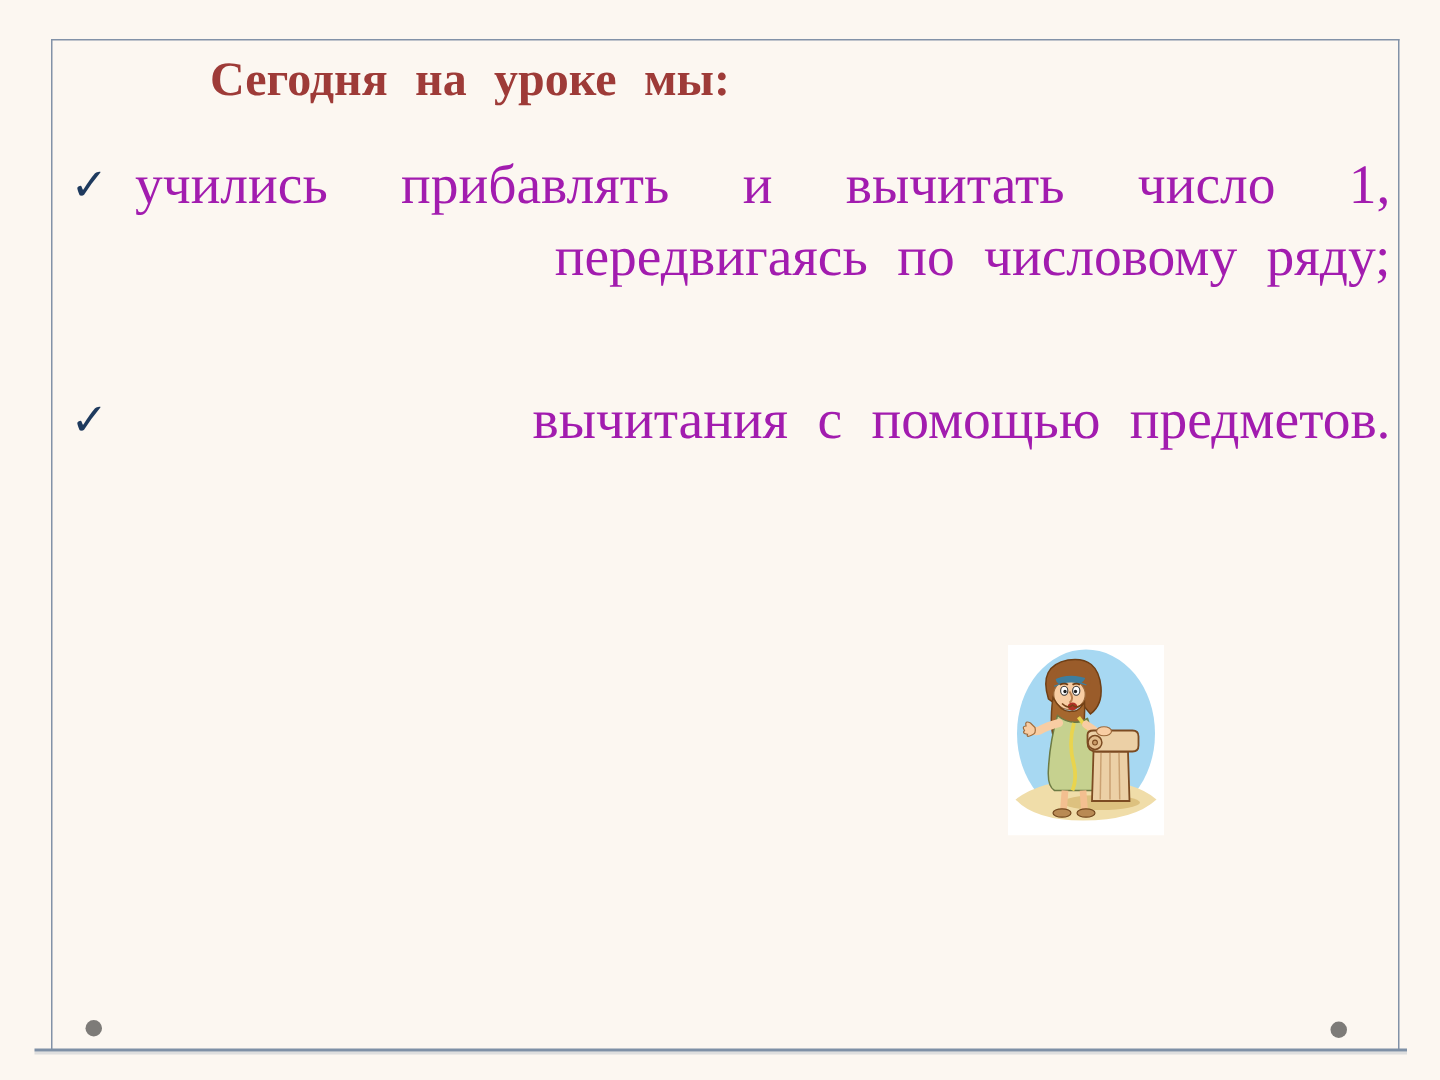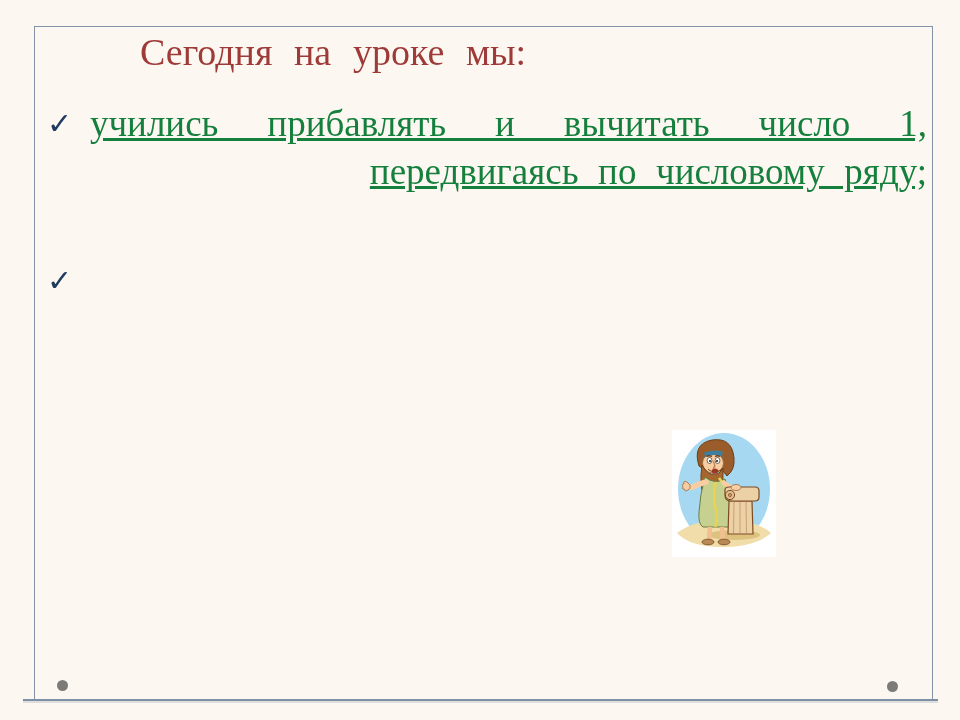--- a/index.html
+++ b/index.html
@@ -27,22 +27,22 @@
     position: absolute;
     left: 23px; top: 699px;
     width: 915px; height: 2px;
     background: #7e90a6;
     box-shadow: 0 2px 0 rgba(130,146,168,0.25);
   }
   .title {
     position: absolute;
     left: 140px; top: 30px;
     margin: 0;
-    font-size: 38px;
-    font-weight: normal;
+    font-size: 32px;
+    font-weight: bold;
     line-height: 44px;
     color: #9e3b38;
     word-spacing: 0.32em;
     white-space: nowrap;
   }
   .bullet {
     position: absolute;
     left: 47px;
     width: 880px;
     display: flex;
@@ -56,23 +56,22 @@
     font-family: "DejaVu Sans", sans-serif;
     font-size: 30px;
     line-height: 48px;
     color: #1e3a5e;
     font-weight: bold;
   }
   .lines { flex: 1 1 auto; min-width: 0; }
   .line {
     font-size: 37px;
     line-height: 48px;
-    color: #15803d;
+    color: #a21caf;
     word-spacing: 0.28em;
-    text-decoration: underline;
   }
   .line.just {
     text-align: justify;
     text-align-last: justify;
     white-space: normal;
   }
   .line.last {
     text-align: right;
     white-space: nowrap;
   }
@@ -104,20 +103,21 @@
     <span class="check">✓</span>
     <div class="lines">
       <div class="line just">учились прибавлять и вычитать число 1,</div>
       <div class="line last">передвигаясь по числовому ряду;</div>
     </div>
   </div>
 
   <div class="bullet bullet-2">
     <span class="check">✓</span>
     <div class="lines">
+      <div class="line last">вычитания с помощью предметов.</div>
     </div>
   </div>
 
   <div class="clipart">
     <svg viewBox="0 0 104 127" width="104" height="127">
       <rect x="0" y="0" width="104" height="127" fill="#ffffff"></rect>
       <ellipse cx="52" cy="59" rx="46" ry="56" fill="#a7d8f2"></ellipse>
       <path d="M5 103 Q22 90 52 90 Q84 90 99 103 Q84 117 50 117 Q18 117 5 103 Z" fill="#f0dda9"></path>
       <ellipse cx="62" cy="105" rx="26" ry="5" fill="#ddc17f"></ellipse>
       <g>

